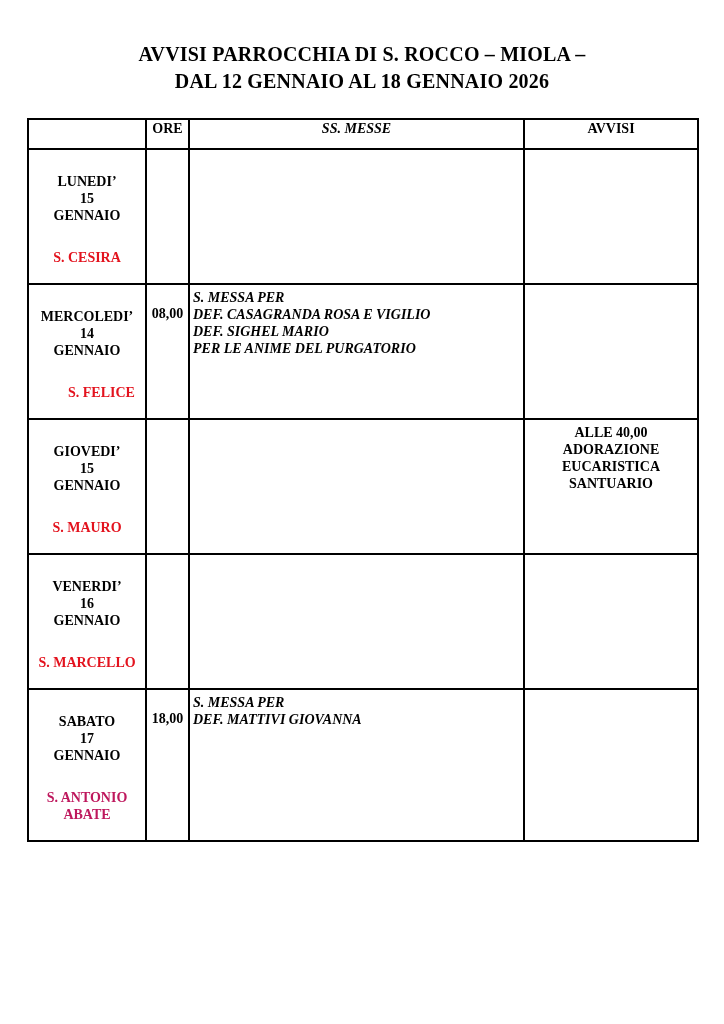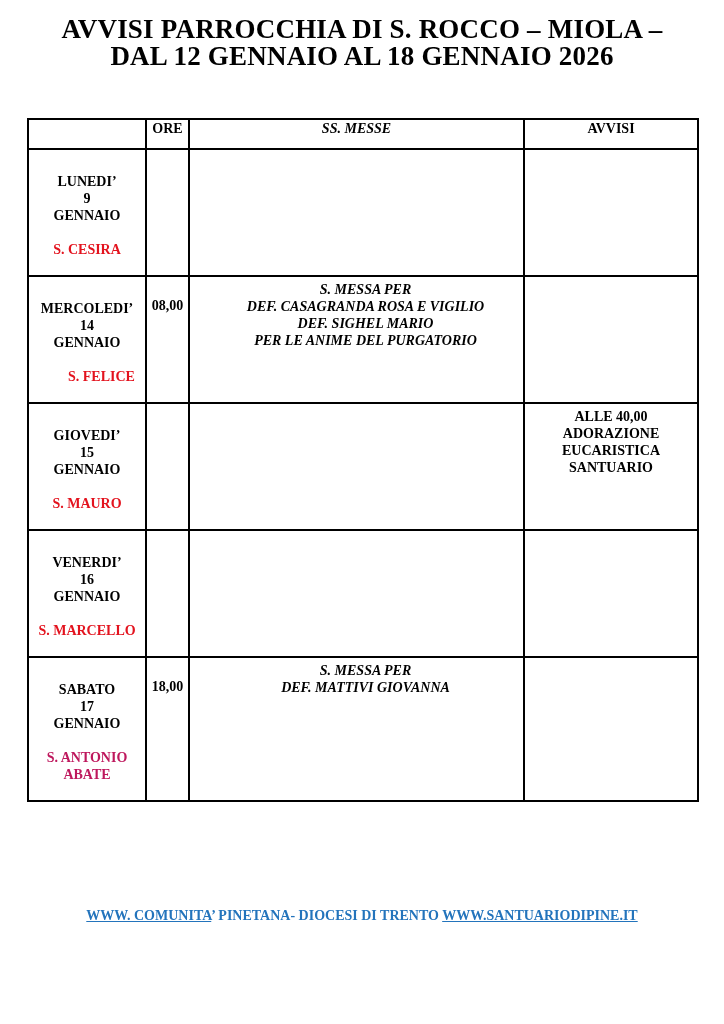--- a/index.html
+++ b/index.html
@@ -6,23 +6,23 @@
   html, body {
     width: 724px; height: 1024px;
     background: #ffffff;
     font-family: "Liberation Serif", "DejaVu Serif", serif;
     font-weight: bold;
     color: #000000;
   }
   .page { width: 724px; height: 1024px; position: relative; overflow: hidden; }
 
   .title {
-    margin-top: 16px;
+    margin-top: 41px;
     text-align: center;
-    font-size: 27px;
+    font-size: 20px;
     line-height: 27px;
     letter-spacing: 0.2px;
   }
 
   table.schedule {
     border-collapse: collapse;
     table-layout: fixed;
     position: absolute;
     left: 27px;
     top: 118px;
@@ -39,24 +39,24 @@
   }
   
   td.c-messe, th.c-messe { border-left: 4px solid #000; font-style: italic; }
   td.c-avvisi, th.c-avvisi { border-left: 4px solid #000; }
   td.c-ore, th.c-ore { border-left: 3px solid #000; }
 
   th { text-align: center; height: 30px; vertical-align: middle; }
 
   td.c-day { text-align: center; padding-top: 6px; }
   td.c-ore { text-align: center; padding-top: 20px; }
-  td.c-messe { text-align: center; padding: 4px 2px 0 20px; }
+  td.c-messe { text-align: left; padding: 4px 2px 0 3px; }
   td.c-avvisi { text-align: center; padding: 4px 2px 0 2px; }
 
-  .saint { margin-top: 0; }
+  .saint { margin-top: 8px; }
 
   tr.r-lun  td { height: 100px; }
   tr.r-mar  td { height: 98px; }
   tr.r-mer  td { height: 109px; }
   tr.r-gio  td { height: 108px; }
   tr.r-ven  td { height: 95px; }
   tr.r-sab  td { height: 94px; }
 
   .footer {
     position: absolute;
@@ -88,21 +88,21 @@
         <tr>
       <th class="c-day"></th>
       <th class="c-ore">ORE</th>
       <th class="c-messe">SS. MESSE</th>
       <th class="c-avvisi">AVVISI</th>
     </tr>
 
     <tr class="r-lun">
       <td class="c-day">
         <div>LUNEDI’
-9
+15
 GENNAIO</div>
         <div class="saint" style="color: rgb(227, 19, 30);">S. CESIRA</div>
       </td>
       <td class="c-ore"></td>
       <td class="c-messe"></td>
       <td class="c-avvisi"></td>
     </tr>
 
 
     <tr class="r-mer">
@@ -157,17 +157,14 @@
       </td>
       <td class="c-ore">18,00</td>
       <td class="c-messe">S. MESSA PER
 DEF. MATTIVI GIOVANNA</td>
       <td class="c-avvisi"></td>
     </tr>
 
   </tbody>
     </table>
 
-  <div class="footer">
-    <span class="lnk" style="color: rgb(35, 116, 188);">WWW. COMUNITA</span><span style="color: rgb(35, 116, 188);">’ PINETANA- DIOCESI DI TRENTO </span><span class="lnk" style="color: rgb(35, 116, 188);">WWW.SANTUARIODIPINE.IT</span>
-  </div>
 
 </div>
 
 </body></html>

